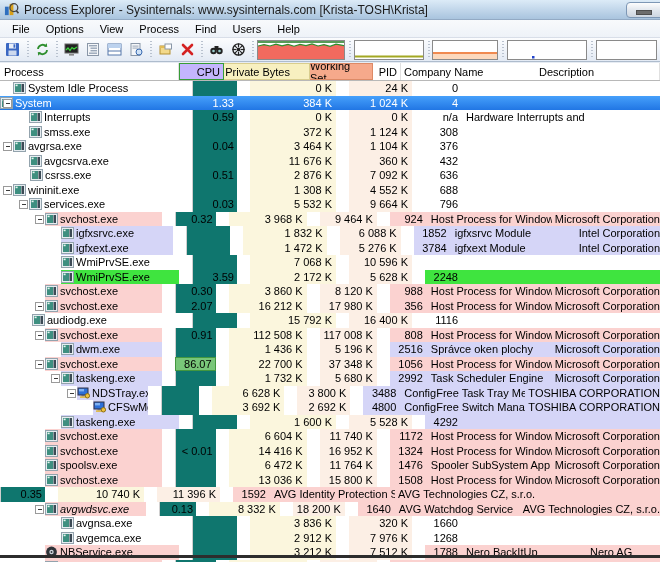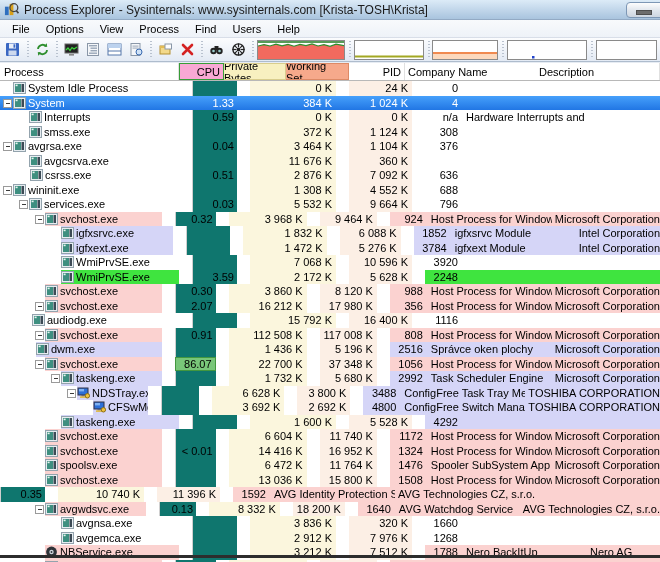--- a/index.html
+++ b/index.html
@@ -34,24 +34,24 @@
             background-size:2px 100%; background-repeat:no-repeat; background-position:2px 0; }
   .graph { height:20px; border:1px solid #8a8a8a; background:#fff; margin-right:1px; flex:0 0 auto; }
   .graph svg { display:block; }
   .g-last { flex:1 1 auto; }
 
   
   .thead { display:flex; height:19px; border-bottom:1px solid #b8b8b8; border-top:1px solid #e7ecf3;
            background:#fff; align-items:stretch; }
   .th { display:flex; align-items:center; border-right:1px solid #e0e0e0; overflow:hidden; }
   .th-proc { width:179px; padding-left:4px; }
-  .th-cpu  { width:45px;  justify-content:flex-end; padding-right:3px; background:#f9a8d4; border:1px solid #379c37; }
-  .th-pb   { width:62px;  justify-content:flex-end; padding-right:0; background:#f8f0c0; border:1px solid #d9cd8d; border-left:none; }
+  .th-cpu  { width:45px;  justify-content:flex-end; padding-right:3px; background:#c4b5fd; border:1px solid #379c37; }
+  .th-pb   { width:86px;  justify-content:flex-end; padding-right:19px; background:#f8f0c0; border:1px solid #d9cd8d; border-left:none; }
   .th-ws   { width:63px;  justify-content:flex-end; padding-right:4px; background:#f6a98b; border:1px solid #dd8a66; border-left:none; }
-  .th-pid  { width:56px;  justify-content:flex-end; padding-right:3px; }
+  .th-pid  { width:28px;  justify-content:flex-end; padding-right:3px; }
   .th-desc { width:126px; padding-left:5px; }
   .th-comp { flex:1; padding-left:3px; border-right:none; }
 
   
   .tbody { position:relative; }
   .row { display:flex; height:14.5px; align-items:stretch; background:#fff;gap:13px; }
   .cell { overflow:hidden; white-space:nowrap; }
   .c-proc { width:179px; position:relative; display:flex; align-items:center; }
   .expander { position:absolute; top:3px; width:9px; height:9px; border:1px solid #9a9a9a;
               background:#fff; }
@@ -261,21 +261,21 @@
         <div class="cell num c-ws">24 K</div>
         <div class="c-rest">
           <div class="cell num c-pid">0</div>
           <div class="cell c-desc"></div>
           <div class="cell c-comp"></div>
         </div>
       </div>
       <div class="row sel">
         <div class="cell c-proc">
           <div class="expander" style="left: 3px;"></div>
-          <div class="namebox" style="margin-left: 13px;">
+          <div class="namebox" style="">
             <span style="display: inline-flex;">
               <svg class="p-icon" width="13" height="12" viewBox="0 0 13 12">
                 <rect x="0.5" y="0.5" width="12" height="11" fill="#e7edf1" stroke="#93a3ad"></rect>
                 <rect x="2" y="2" width="6" height="8" fill="#3e8f80"></rect>
                 <rect x="8.5" y="2" width="2.5" height="8" fill="#3c4a55"></rect>
                 <rect x="2.6" y="2.6" width="2" height="1.6" fill="#e8f4ef"></rect>
               </svg>
             </span>
             <span class="p-name">System</span>
           </div>
@@ -369,20 +369,25 @@
                 <rect x="8.5" y="2" width="2.5" height="8" fill="#3c4a55"></rect>
                 <rect x="2.6" y="2.6" width="2" height="1.6" fill="#e8f4ef"></rect>
               </svg>
             </span>
             <span class="p-name">avgcsrva.exe</span>
           </div>
         </div>
         <div class="cell num c-cpu"></div>
         <div class="cell num c-pb">11 676 K</div>
         <div class="cell num c-ws">360 K</div>
+        <div class="c-rest">
+          <div class="cell num c-pid">432</div>
+          <div class="cell c-desc"></div>
+          <div class="cell c-comp"></div>
+        </div>
       </div>
       <div class="row">
         <div class="cell c-proc">
           <div class="namebox" style="margin-left: 30px;">
             <span style="display: inline-flex;">
               <svg class="p-icon" width="13" height="12" viewBox="0 0 13 12">
                 <rect x="0.5" y="0.5" width="12" height="11" fill="#e7edf1" stroke="#93a3ad"></rect>
                 <rect x="2" y="2" width="6" height="8" fill="#3e8f80"></rect>
                 <rect x="8.5" y="2" width="2.5" height="8" fill="#3c4a55"></rect>
                 <rect x="2.6" y="2.6" width="2" height="1.6" fill="#e8f4ef"></rect>
@@ -528,25 +533,20 @@
                 <rect x="8.5" y="2" width="2.5" height="8" fill="#3c4a55"></rect>
                 <rect x="2.6" y="2.6" width="2" height="1.6" fill="#e8f4ef"></rect>
               </svg>
             </span>
             <span class="p-name">WmiPrvSE.exe</span>
           </div>
         </div>
         <div class="cell num c-cpu"></div>
         <div class="cell num c-pb">7 068 K</div>
         <div class="cell num c-ws">10 596 K</div>
-        <div class="c-rest">
-          <div class="cell num c-pid">3920</div>
-          <div class="cell c-desc"></div>
-          <div class="cell c-comp"></div>
-        </div>
       </div>
       <div class="row hl-green">
         <div class="cell c-proc">
           <div class="namebox" style="margin-left: 61px;">
             <span style="display: inline-flex;">
               <svg class="p-icon" width="13" height="12" viewBox="0 0 13 12">
                 <rect x="0.5" y="0.5" width="12" height="11" fill="#e7edf1" stroke="#93a3ad"></rect>
                 <rect x="2" y="2" width="6" height="8" fill="#3e8f80"></rect>
                 <rect x="8.5" y="2" width="2.5" height="8" fill="#3c4a55"></rect>
                 <rect x="2.6" y="2.6" width="2" height="1.6" fill="#e8f4ef"></rect>
@@ -653,21 +653,21 @@
         <div class="cell num c-pb">112 508 K</div>
         <div class="cell num c-ws">117 008 K</div>
         <div class="c-rest">
           <div class="cell num c-pid">808</div>
           <div class="cell c-desc">Host Process for Windows ...</div>
           <div class="cell c-comp">Microsoft Corporation</div>
         </div>
       </div>
       <div class="row hl-lilac">
         <div class="cell c-proc">
-          <div class="namebox" style="margin-left: 36px; align-items: center;">
+          <div class="namebox" style="margin-left: 61px; align-items: center;">
             <span style="display: inline-flex;">
               <svg class="p-icon" width="13" height="12" viewBox="0 0 13 12">
                 <rect x="0.5" y="0.5" width="12" height="11" fill="#e7edf1" stroke="#93a3ad"></rect>
                 <rect x="2" y="2" width="6" height="8" fill="#3e8f80"></rect>
                 <rect x="8.5" y="2" width="2.5" height="8" fill="#3c4a55"></rect>
                 <rect x="2.6" y="2.6" width="2" height="1.6" fill="#e8f4ef"></rect>
               </svg>
             </span>
             <span class="p-name">dwm.exe</span>
           </div>
@@ -899,21 +899,21 @@
         <div class="cell num c-ws">11 396 K</div>
         <div class="c-rest">
           <div class="cell num c-pid">1592</div>
           <div class="cell c-desc">AVG Identity Protection Ser...</div>
           <div class="cell c-comp">AVG Technologies CZ, s.r.o.</div>
         </div>
       </div>
       <div class="row hl-pink">
         <div class="cell c-proc">
           <div class="expander" style="left: 35px;"></div>
-          <div class="namebox" style="margin-left: 45px;">
+          <div class="namebox" style="margin-left: 45px; font-style: italic;">
             <span style="display: inline-flex;">
               <svg class="p-icon" width="13" height="12" viewBox="0 0 13 12">
                 <rect x="0.5" y="0.5" width="12" height="11" fill="#e7edf1" stroke="#93a3ad"></rect>
                 <rect x="2" y="2" width="6" height="8" fill="#3e8f80"></rect>
                 <rect x="8.5" y="2" width="2.5" height="8" fill="#3c4a55"></rect>
                 <rect x="2.6" y="2.6" width="2" height="1.6" fill="#e8f4ef"></rect>
               </svg>
             </span>
             <span class="p-name">avgwdsvc.exe</span>
           </div>

